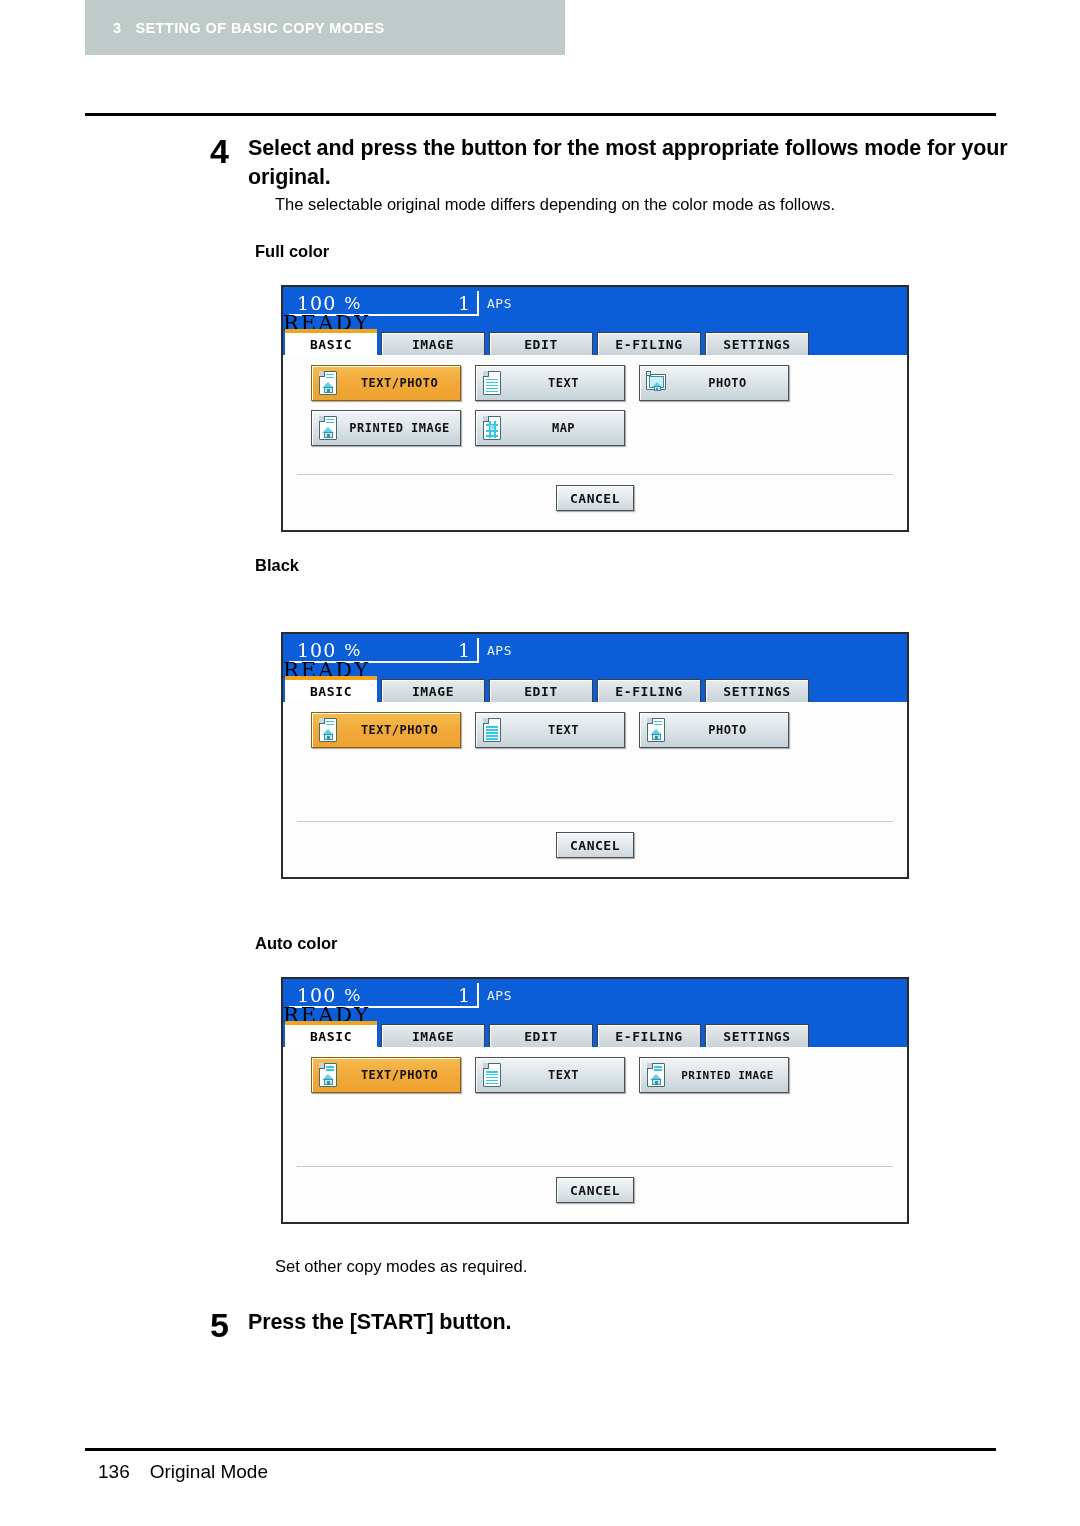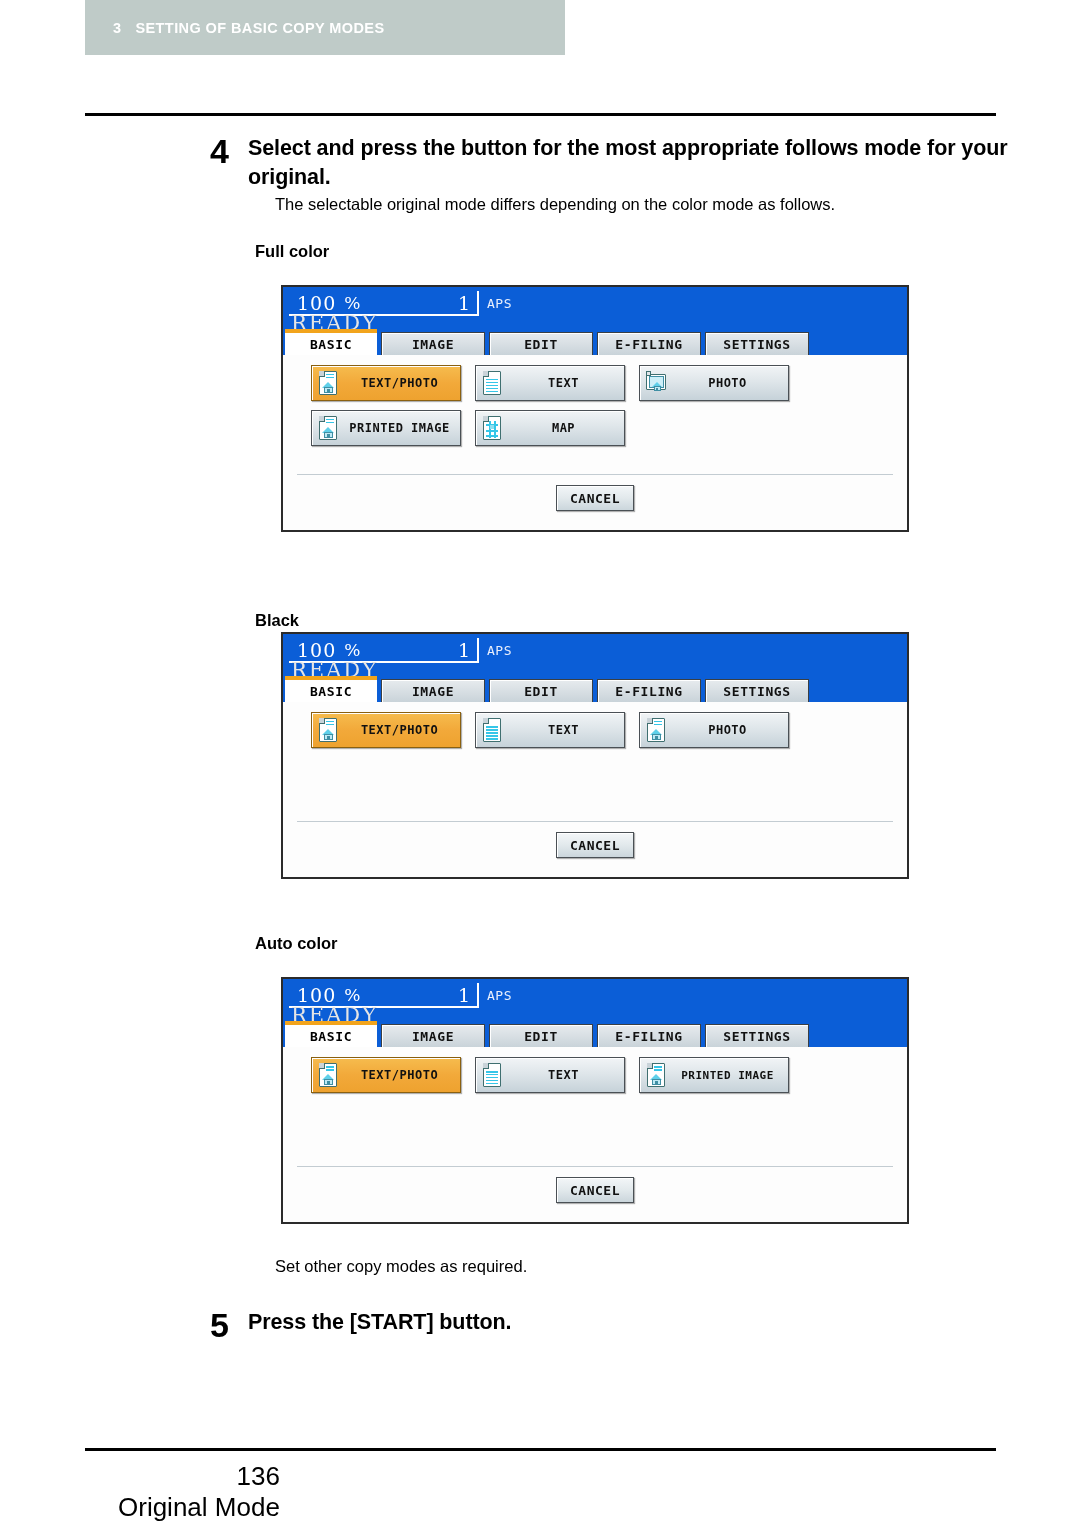--- a/index.html
+++ b/index.html
@@ -80,21 +80,21 @@
   #sub4     { left: 255px; top: 193px; width: 740px; }
   #set-other{ left: 255px; top: 1255px; width: 600px; }
 
   .mode-label {
     position: absolute;
     font-size: 16.5px;
     font-weight: bold;
     color: #000;
   }
   #lbl-full { left: 255px; top: 242px; }
-  #lbl-black{ left: 255px; top: 611px; }
+  #lbl-black{ left: 255px; top: 556px; }
   #lbl-auto { left: 255px; top: 934px; }
 
   
   .lcd {
     position: absolute;
     width: 628px;
     background: #ffffff;
     border: 2px solid #2b2b2b;
     font-family: "DejaVu Sans Mono", monospace;
   }
@@ -140,22 +140,22 @@
   }
   .aps-label {
     position: absolute;
     left: 204px; top: 9px;
     color: #e8eefc;
     font-size: 13px;
     letter-spacing: .5px;
   }
   .ready-label {
     position: absolute;
-    left: 8px; top: 24px;
-    color: #e5e5e5;
+    left: 0; top: 24px;
+    color: #000000;
     font-size: 21px;
     letter-spacing: 2px;
     font-family: "DejaVu Serif", serif;
   }
 
   
   .tab-row {
     position: absolute;
     left: 0; bottom: 0;
     width: 100%;
@@ -381,23 +381,22 @@
   .rule-bottom {
     position: absolute;
     left: 85px; top: 1448px;
     width: 911px; height: 3px;
     background: #000;
   }
   .footer {
     position: absolute;
     left: 98px; top: 1461px;
     display: flex;
-    align-items: flex-end;
-    font-size: 26px;
-    flex-direction: column;
+    align-items: flex-start;
+    font-size: 19px;
   }
   .footer .pg { font-weight: normal; }
   .footer .ft { margin-left: 20px; }
 </style>
 </head>
 <body>
 
 <div class="chapter-bar">
   <span class="ch-num">3</span>
   <span class="ch-title">SETTING OF BASIC COPY MODES</span>

